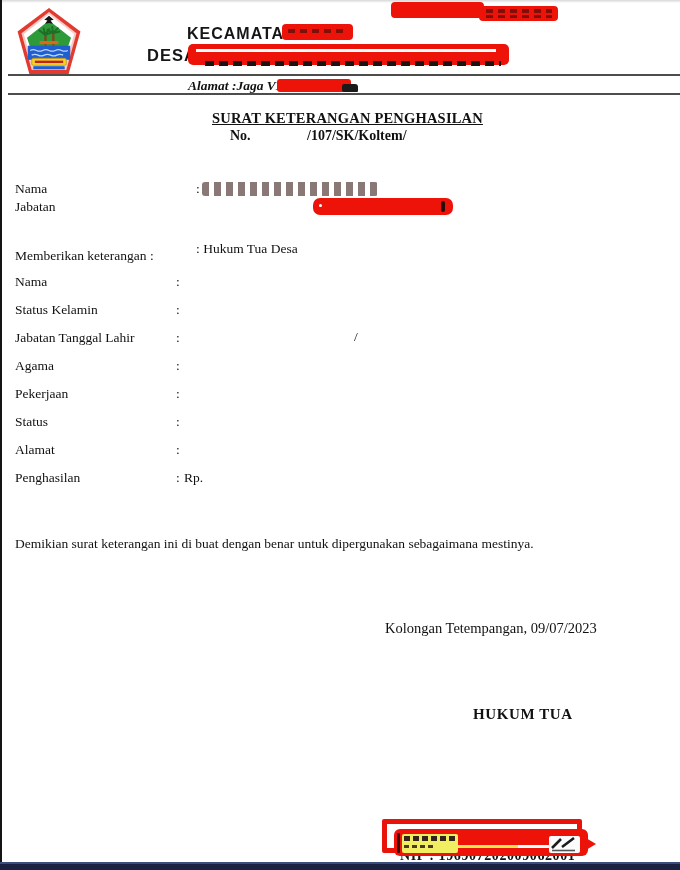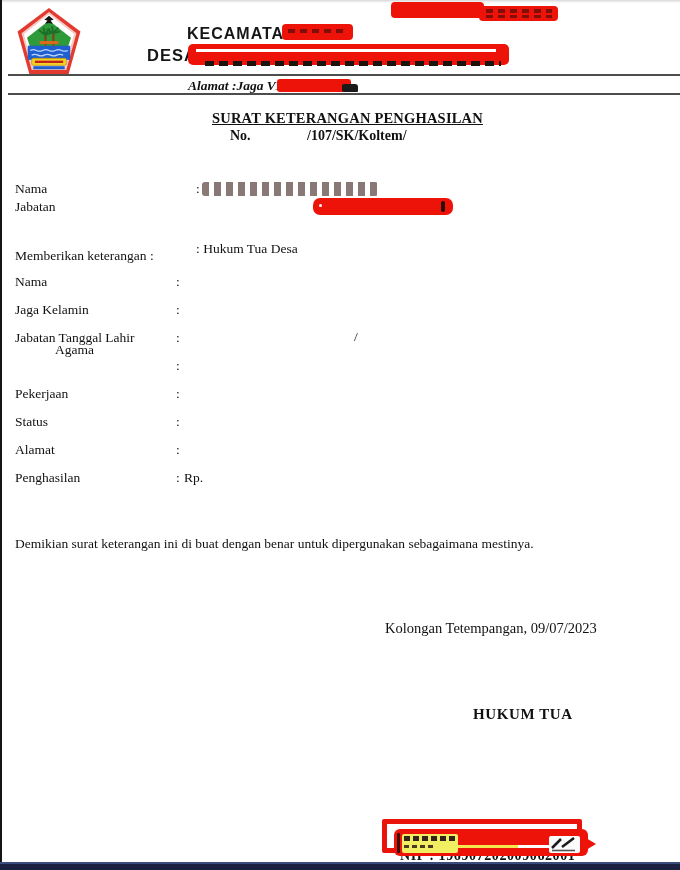--- a/index.html
+++ b/index.html
@@ -108,28 +108,28 @@
   <div class="abs body-text colon-intro" style="top:199px;margin-top:42px;"><span>:</span><span> Hukum Tua Desa </span></div>
   <div class="abs redact" style="left:313px;top:198px;width:140px;height:17px;border-radius:7px;"></div>
   <div class="abs" style="left:319px;top:204px;width:3px;height:3px;background:#fff;border-radius:50%;"></div>
   <div class="abs" style="left:441px;top:201px;width:4px;height:11px;background:#2a0b06;border-radius:2px;"></div>
 
   <div class="abs body-text lbl" style="top:248px;">Memberikan keterangan :</div>
 
   <div class="abs body-text lbl" style="top:274px;">Nama</div>
   <div class="abs body-text colon-field" style="top:274px;">:</div>
 
-  <div class="abs body-text lbl" style="top:302px;">Jaga Kelamin</div>
+  <div class="abs body-text lbl" style="top:302px;">Status Kelamin</div>
   <div class="abs body-text colon-field" style="top:302px;">:</div>
 
   <div class="abs body-text lbl" style="top:330px;">Jabatan Tanggal Lahir</div>
   <div class="abs body-text colon-field" style="top:330px;">:</div>
   <div class="abs body-text" style="left:354px;top:329px;">/</div>
 
-  <div class="abs body-text lbl" style="top:342px;margin-left:40px;">Agama</div>
+  <div class="abs body-text lbl" style="top:358px;">Agama</div>
   <div class="abs body-text colon-field" style="top:358px;">:</div>
 
   <div class="abs body-text lbl" style="top:386px;">Pekerjaan</div>
   <div class="abs body-text colon-field" style="top:386px;">:</div>
 
   <div class="abs body-text lbl" style="top:414px;">Status</div>
   <div class="abs body-text colon-field" style="top:414px;">:</div>
 
   <div class="abs body-text lbl" style="top:442px;">Alamat</div>
   <div class="abs body-text colon-field" style="top:442px;">:</div>

